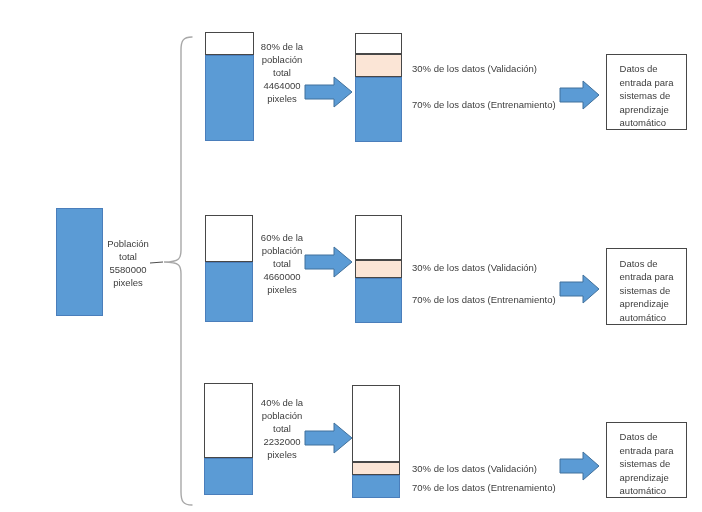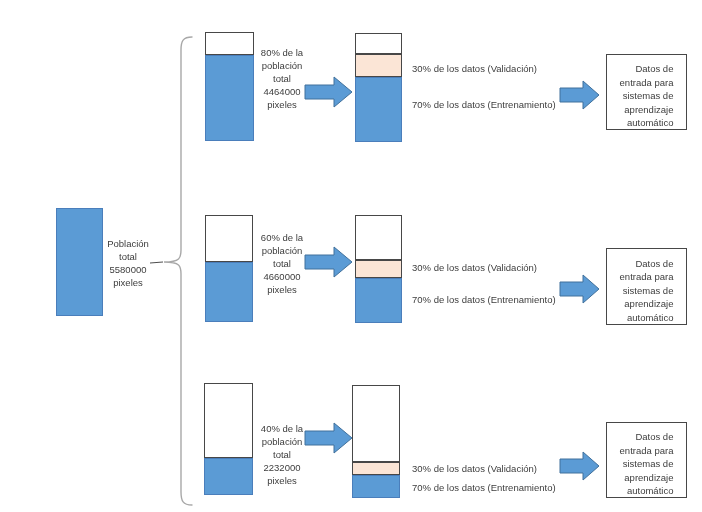--- a/index.html
+++ b/index.html
@@ -16,21 +16,21 @@
   .bar{position:absolute;}
   .seg{box-sizing:border-box;width:100%;}
   .seg.white{background:#ffffff;border:1px solid #474747;}
   .seg.peach{background:#fbe5d6;border:1px solid #474747;}
   .seg.blue{background:#5b9bd5;border:1px solid #4a7ebb;}
   .popbox{position:absolute;box-sizing:border-box;background:#5b9bd5;border:1px solid #4a7ebb;}
   .outbox{
     position:absolute;box-sizing:border-box;background:#ffffff;border:1.2px solid #474747;
     display:flex;align-items:center;justify-content:center;
   }
-  .outbox .txt{position:static;text-align:right;line-height:13.5px;margin-top:8px;}
+  .outbox .txt{position:static;text-align:left;line-height:13.5px;margin-top:8px;}
 </style>
 </head>
 <body>
 
 <div class="canvas">
 
   <svg width="702" height="512" viewBox="0 0 702 512">
 
     <path d="M192,37 C183,37 181,41 181,50 L181,250 C181,258 180,262 164,262 C180,262 181,266 181,274 L181,492 C181,501 183,505 192,505" fill="none" stroke="#a8a8a8" stroke-width="1.4" stroke-linecap="round"></path>
 
@@ -49,21 +49,21 @@
   <div class="popbox" style="left:56px;top:208px;width:47px;height:108px"></div>
   <div class="txt center" style="left:100px;top:237px;width:56px">Población
 total
 5580000
 pixeles</div>
 
   <div class="bar" style="left:205px;top:32px;width:49px">
     <div class="seg white" style="height:23px"></div>
     <div class="seg blue" style="height:86px"></div>
   </div>
-  <div class="txt center" style="left:254px;top:46px;width:56px">80% de la
+  <div class="txt center" style="left:254px;top:40px;width:56px">80% de la
 población
 total
 4464000
 pixeles</div>
 
   <div class="bar" style="left:355px;top:33px;width:47px">
     <div class="seg white" style="height:21px"></div>
     <div class="seg peach" style="height:23px"></div>
     <div class="seg blue" style="height:65px"></div>
   </div>
@@ -101,21 +101,21 @@
 entrada para
 sistemas de
 aprendizaje
 automático</div>
   </div>
 
   <div class="bar" style="left:204px;top:383px;width:49px">
     <div class="seg white" style="height:75px"></div>
     <div class="seg blue" style="height:37px"></div>
   </div>
-  <div class="txt center" style="left:254px;top:422px;width:56px">40% de la
+  <div class="txt center" style="left:254px;top:396px;width:56px">40% de la
 población
 total
 2232000
 pixeles</div>
 
   <div class="bar" style="left:352px;top:385px;width:48px">
     <div class="seg white" style="height:77px"></div>
     <div class="seg peach" style="height:13px"></div>
     <div class="seg blue" style="height:23px"></div>
   </div>

